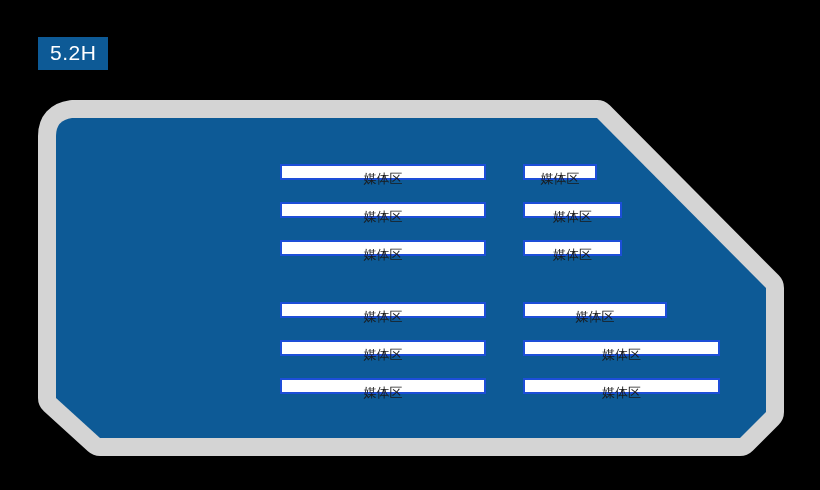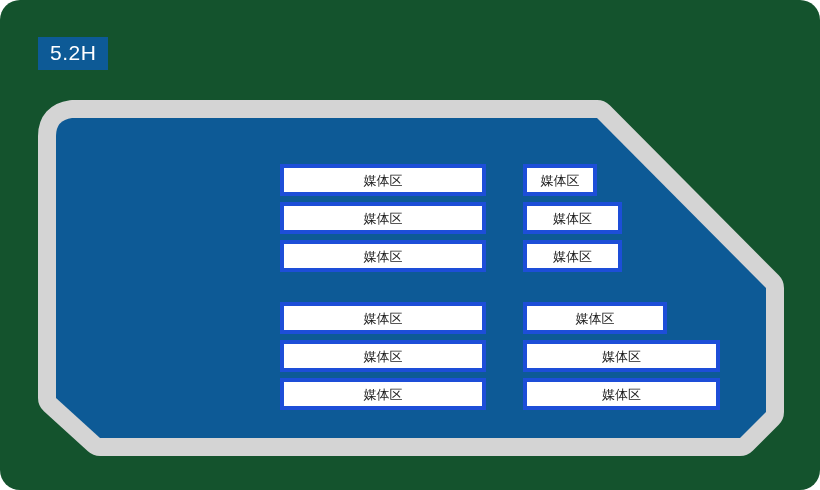--- a/index.html
+++ b/index.html
@@ -5,23 +5,22 @@
   html, body {
     margin: 0;
     padding: 0;
     background: #ffffff;
     font-family: "Liberation Sans", "DejaVu Sans", sans-serif;
   }
   .page {
     position: relative;
     width: 820px;
     height: 490px;
-    background: #14532d;
+    background: #000000;
     overflow: hidden;
-    border-radius: 20px;
   }
   .badge {
     position: absolute;
     left: 38px;
     top: 37px;
     background: #0d5a96;
     color: #ffffff;
     font-size: 21px;
     font-weight: 400;
     letter-spacing: 0.5px;
@@ -35,24 +34,24 @@
     width: 820px;
     height: 490px;
   }
   .map svg {
     position: absolute;
     left: 0;
     top: 0;
   }
   .zone {
     position: absolute;
-    height: 32px;
+    height: 16px;
     box-sizing: border-box;
     background: #ffffff;
-    border: 4px solid #1d4ed8;
+    border: 2px solid #1d4ed8;
     color: #1a1a1a;
     font-size: 13px;
     line-height: 26px;
     text-align: center;
     white-space: nowrap;
   }
 </style>
 </head>
 <body>
 

